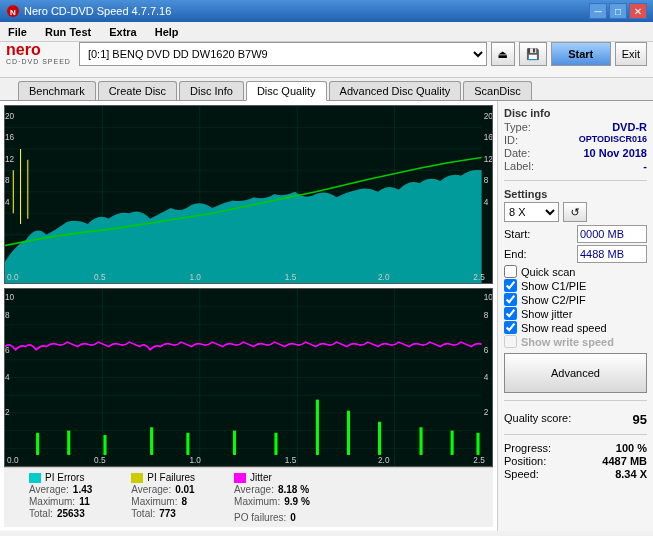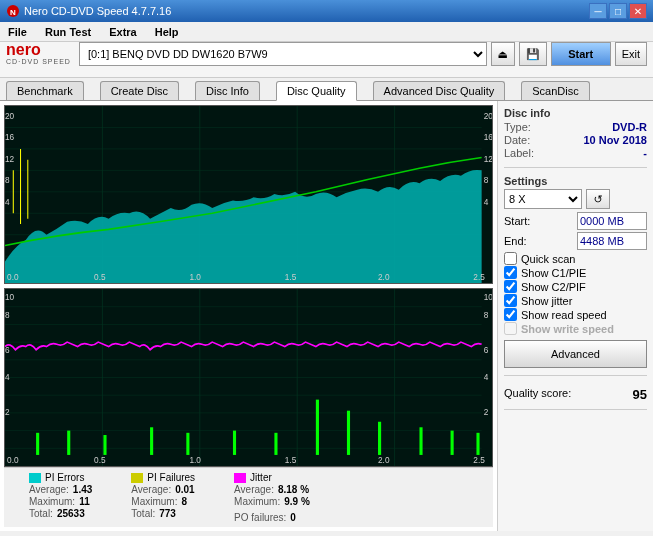--- a/index.html
+++ b/index.html
@@ -67,22 +67,22 @@
       font-size: 11px;
       padding: 0 6px;
     }
     .toolbar-btn.primary { background: linear-gradient(to bottom, #a0d0ff, #5090e0); min-width: 60px; font-weight: bold; }
 
     
     .tabs {
       background: #f0f0f0;
       display: flex;
       border-bottom: 1px solid #999;
-      padding: 3px 6px 0;
-      gap: 16px;
+      padding: 3px 18px 0;
+      gap: 2px;
     }
     .tab {
       padding: 3px 10px;
       border: 1px solid #999;
       border-bottom: none;
       background: #e0e0e0;
       cursor: pointer;
       font-size: 11px;
       border-radius: 3px 3px 0 0;
     }
@@ -150,39 +150,39 @@
       font-size: 11px;
       overflow-y: auto;
     }
     .panel-section-title { font-weight: bold; color: #333; margin-bottom: 2px; }
     .info-row { display: flex; justify-content: space-between; margin-bottom: 1px; }
     .info-key { color: #555; }
     .info-val { font-weight: bold; color: #00008b; }
     .info-val.date { color: #00008b; }
     .settings-row { display: flex; align-items: center; gap: 4px; margin-bottom: 3px; }
     .speed-select {
-      width: 78px; height: 20px;
+      width: 55px; height: 20px;
       border: 1px solid #999;
       background: white;
       font-size: 11px;
     }
     .mb-input {
       width: 70px; height: 18px;
       border: 1px solid #999;
       background: white;
       font-size: 11px;
       padding: 0 2px;
       color: #00008b;
     }
     .input-row { display: flex; align-items: center; justify-content: space-between; margin-bottom: 2px; }
     .checkbox-row { display: flex; align-items: center; gap: 4px; margin-bottom: 1px; }
     .checkbox-row input { margin: 0; }
     .advanced-btn {
       width: 100%;
-      height: 28px;
+      height: 40px;
       background: linear-gradient(to bottom, #fff, #d8d8d8);
       border: 1px solid #888;
       cursor: pointer;
       font-size: 11px;
       margin-top: 4px;
     }
     .quality-score-row { display: flex; justify-content: space-between; margin-top: 4px; }
     .quality-val { font-weight: bold; font-size: 13px; }
     .progress-row { display: flex; justify-content: space-between; margin-bottom: 1px; }
     .separator { border: none; border-top: 1px solid #ccc; margin: 3px 0; }
@@ -407,20 +407,24 @@
 
   <div class="right-panel">
 
     <div>
       <div class="panel-section-title">Disc info</div>
       <div class="info-row">
         <span class="info-key">Type:</span>
         <span class="info-val">DVD-R</span>
       </div>
       <div class="info-row">
+        <span class="info-key">ID:</span>
+        <span class="info-val" style="font-size:9px;">OPTODISCR016</span>
+      </div>
+      <div class="info-row">
         <span class="info-key">Date:</span>
         <span class="info-val date">10 Nov 2018</span>
       </div>
       <div class="info-row">
         <span class="info-key">Label:</span>
         <span class="info-val">-</span>
       </div>
     </div>
 
     <hr class="separator">
@@ -470,15 +474,29 @@
 
     <hr class="separator">
 
     <div class="quality-score-row">
       <span>Quality score:</span>
       <span class="quality-val">95</span>
     </div>
 
     <hr class="separator">
 
+    <div>
+      <div class="progress-row">
+        <span>Progress:</span>
+        <span style="font-weight:bold;">100 %</span>
+      </div>
+      <div class="progress-row">
+        <span>Position:</span>
+        <span style="font-weight:bold;">4487 MB</span>
+      </div>
+      <div class="progress-row">
+        <span>Speed:</span>
+        <span style="font-weight:bold;">8.34 X</span>
+      </div>
+    </div>
 
   </div>
 </div>
 
 </body></html>

